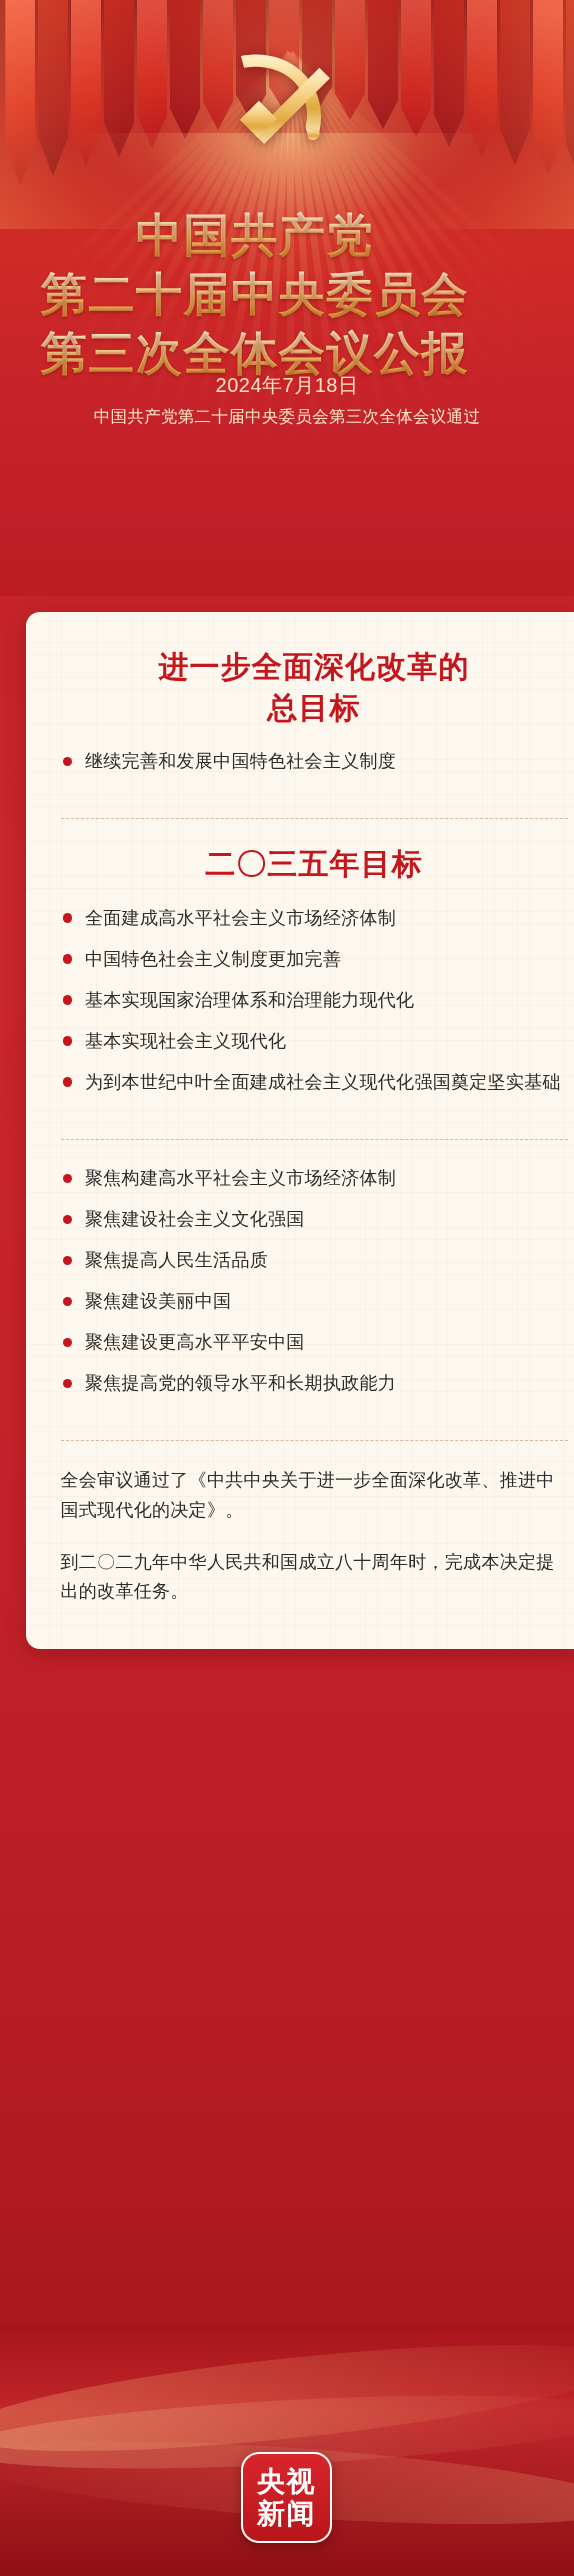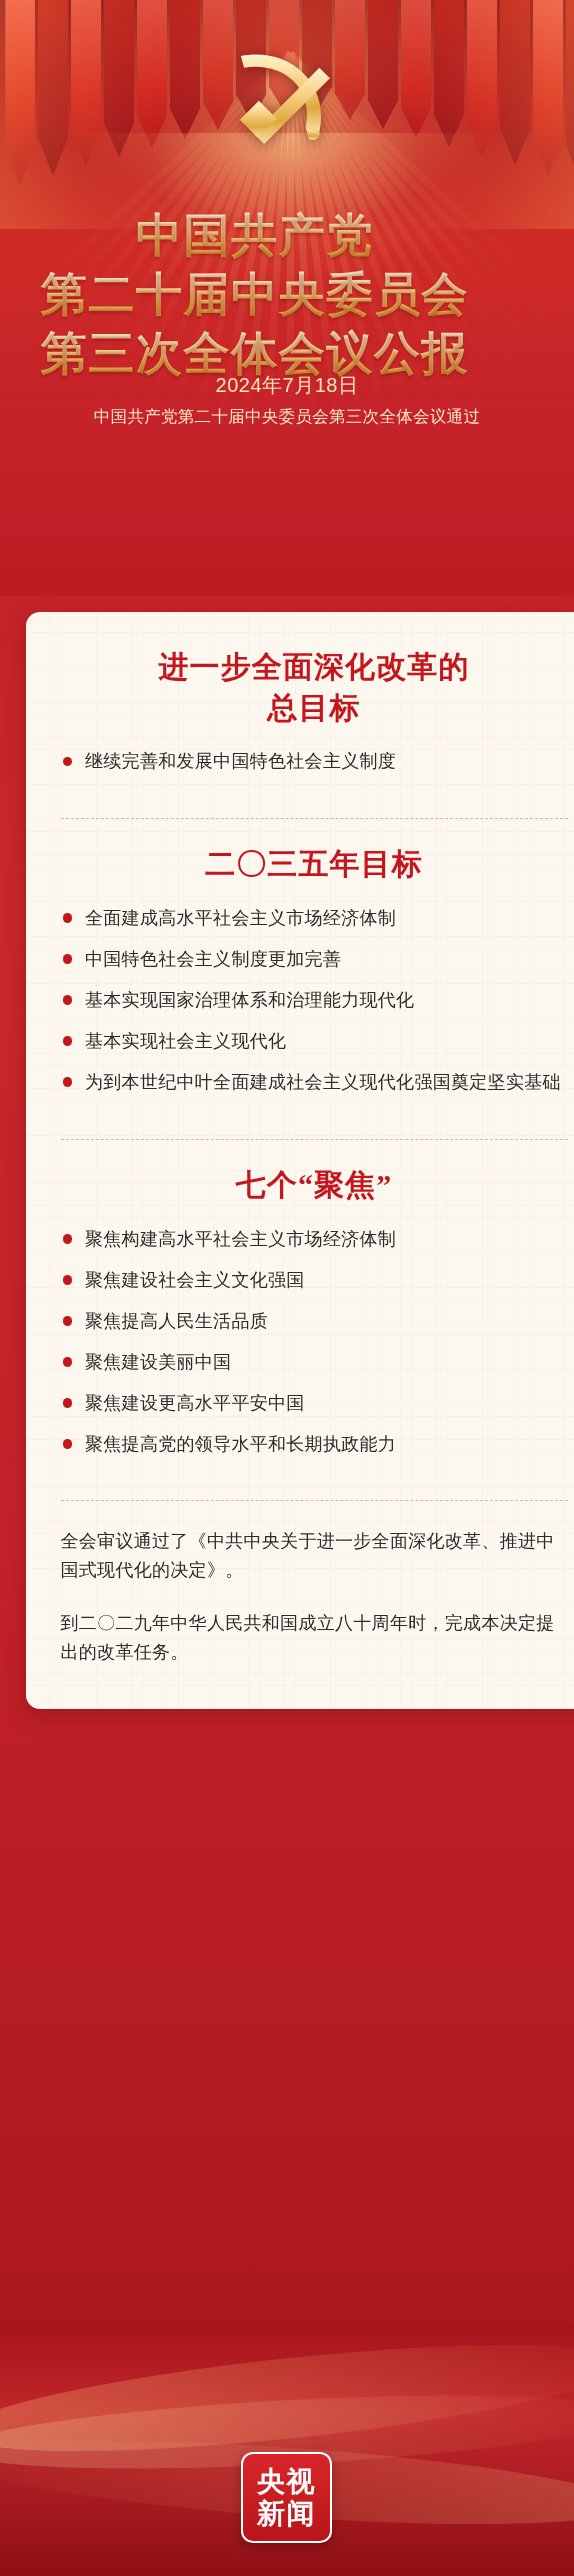--- a/index.html
+++ b/index.html
@@ -160,21 +160,21 @@
     position: absolute; left: -43px; width: 670px; height: 160px;
     border-radius: 50%;
     opacity: 0.55;
   }
   .wave.w1 { top: 32px; background: linear-gradient(90deg, rgba(255,200,130,0.55), rgba(255,150,80,0.05)); transform: rotate(-6deg); height: 80px; }
   .wave.w2 { top: 74px; background: linear-gradient(90deg, rgba(255,225,170,0.45), rgba(255,170,100,0.02)); transform: rotate(-3deg); height: 64px; }
   .wave.w3 { top: 122px; background: linear-gradient(270deg, rgba(255,205,140,0.40), rgba(255,150,80,0.02)); transform: rotate(4deg); height: 69px; }
   .logo {
     position: absolute; left: 50%; margin-left: -46px; bottom: 33px;
     width: 91px; height: 91px;
-    border-radius: 12px;
+    border-radius: 18px;
     background: linear-gradient(180deg, #d8262b 0%, #b8151b 100%);
     border: 2.1px solid #fff;
     box-shadow: 0 3.2px 11.7px rgba(60,0,0,0.35);
     display: flex; flex-direction: column; align-items: center; justify-content: center;
   }
   .logo span {
     color: #ffffff; font-size: 28px; font-weight: bold; line-height: 1.12; letter-spacing: 1.6px;
     font-family: "Liberation Serif", "DejaVu Serif", serif;
   }
 </style>
@@ -296,23 +296,20 @@
         <li>中国特色社会主义制度更加完善</li>
         <li>基本实现国家治理体系和治理能力现代化</li>
         <li>基本实现社会主义现代化</li>
         <li>为到本世纪中叶全面建成社会主义现代化强国奠定坚实基础</li>
       </ul>
     </div>
 
     <div class="divider"></div>
 
     <div class="section">
-      <div class="sec-title">
-        <div>七个“聚焦”</div>
-      </div>
       <ul class="bullets">
         <li>聚焦构建高水平社会主义市场经济体制</li>
         <li>聚焦建设社会主义文化强国</li>
         <li>聚焦提高人民生活品质</li>
         <li>聚焦建设美丽中国</li>
         <li>聚焦建设更高水平平安中国</li>
         <li>聚焦提高党的领导水平和长期执政能力</li>
       </ul>
     </div>
 

